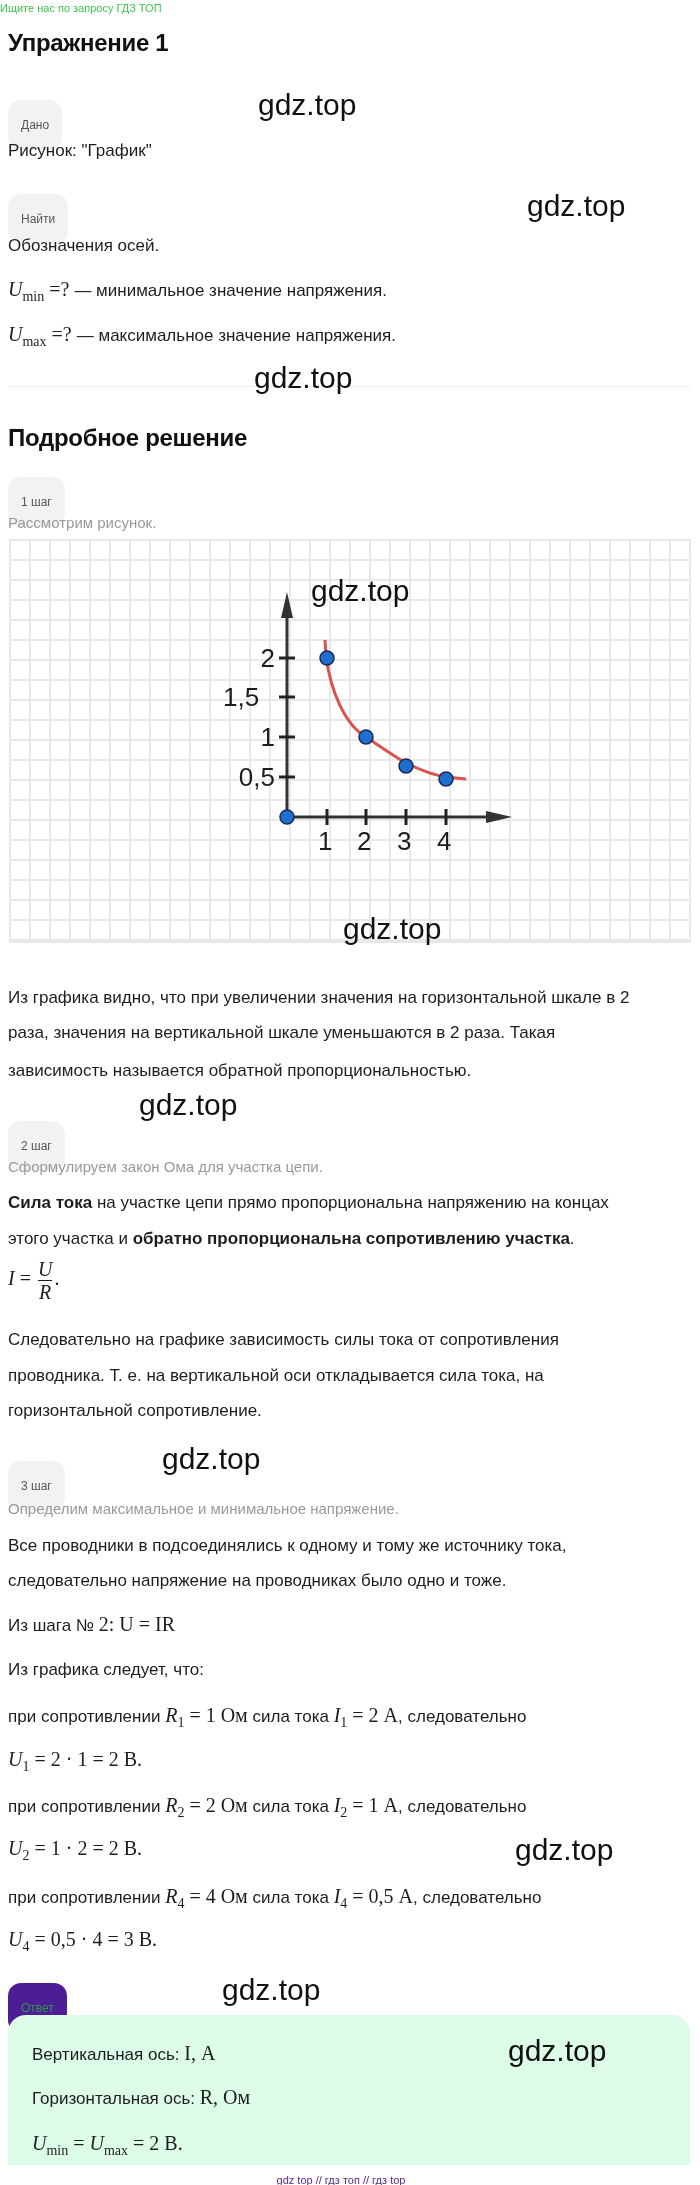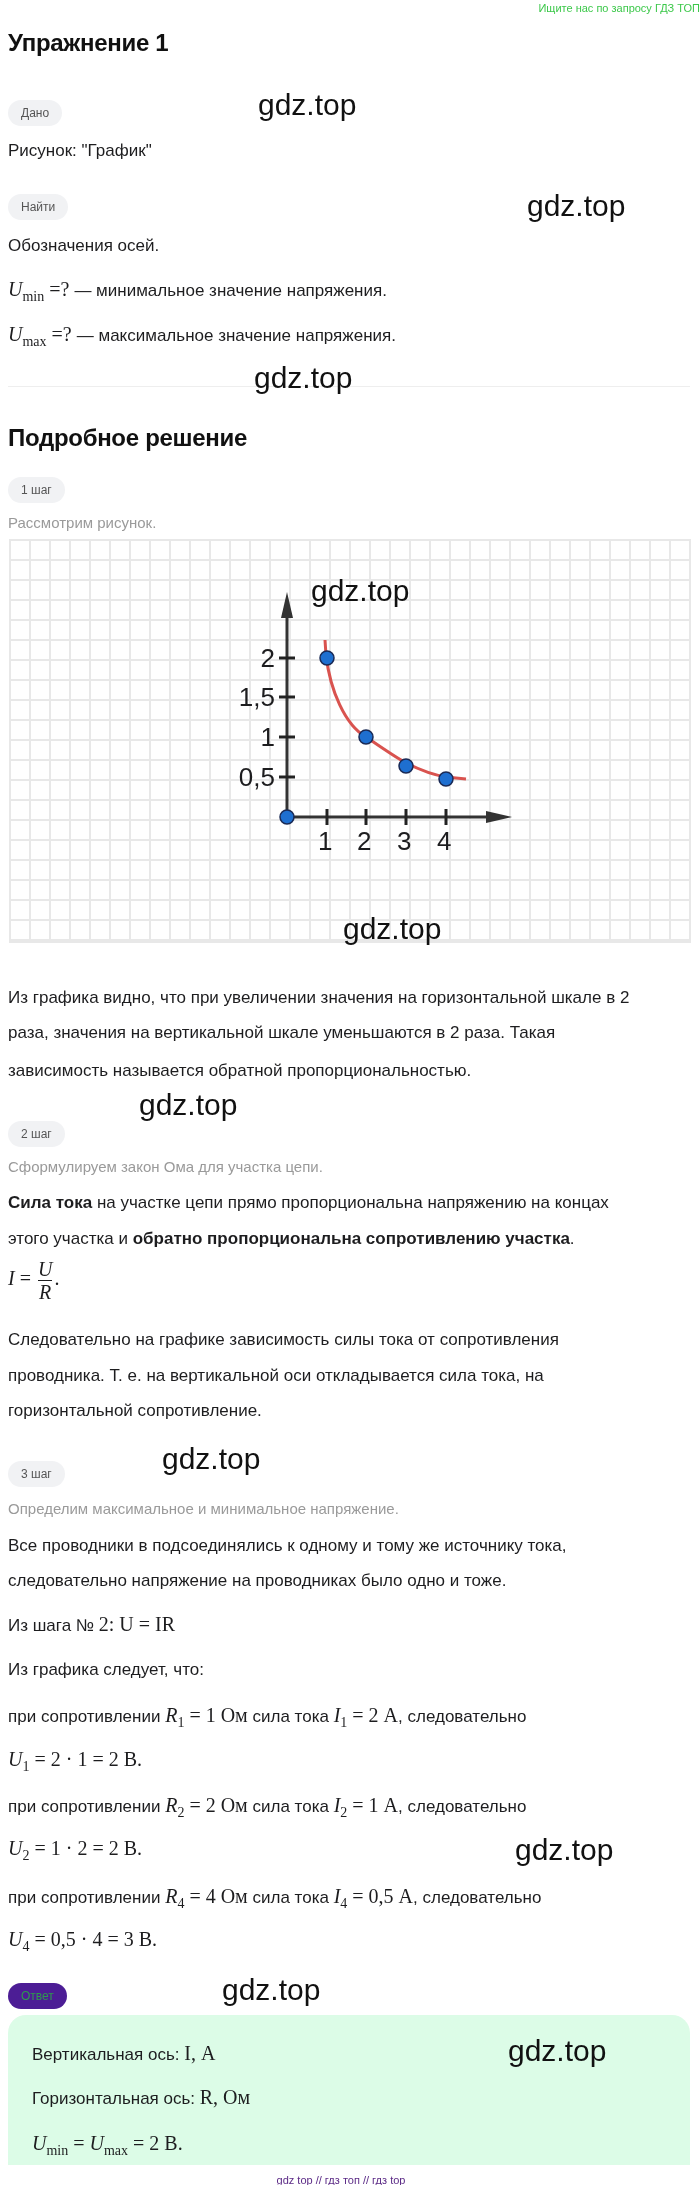--- a/index.html
+++ b/index.html
@@ -1,21 +1,21 @@
 <!DOCTYPE html>
 <html><head>
 <meta charset="utf-8">
 <style>
   html, body { margin:0; padding:0; background:#ffffff; }
   body { width:700px; height:2185px; position:relative; overflow:hidden;
          font-family:"Liberation Sans", "DejaVu Sans", sans-serif; color:#1d1d1f; }
   .abs { position:absolute; }
-  .banner { left:0; width:700px; top:2px; text-align:right; font-size:11px; color:#3cc84a; }
+  .banner { left:0; width:700px; top:2px; text-align:left; font-size:11px; color:#3cc84a; }
   .h1 { left:8px; font-size:24px; font-weight:bold; color:#111; letter-spacing:-0.3px;text-align:right; }
-  .badge { left:8px; height:26px; line-height:26px; padding:0 13px; border-radius:13px;
+  .badge { left:8px; height:26px; line-height:26px; padding:12px 13px; border-radius:13px;
            background:#f1f2f4; color:#555; font-size:12px; }
   .badge.green { background:#4c1d95; color:#2e9a4e; }
   .txt { left:8px; font-size:17px; line-height:22px; white-space:nowrap; color:#1d1d1f; }
   .muted { color:#9a9a9a; font-size:15px; }
   .math { font-family:"Liberation Serif", "DejaVu Serif", serif; font-size:20px; }
   .math i { font-style:italic; }
   .sub { font-size:14px; vertical-align:-5px; font-family:"Liberation Serif", serif; }
   .divider { left:8px; width:682px; height:1px; background:#eeeeee; }
   .wm { font-size:30px; color:#111; font-family:"Liberation Sans", sans-serif; white-space:nowrap; }
   .grid { left:9px; top:539px; width:680px; height:402px;
@@ -83,21 +83,21 @@
     <circle cx="406" cy="766" r="7"></circle>
     <circle cx="446" cy="779" r="7"></circle>
   </g>
 </svg>
 <div class="abs" style="left:0;top:0;width:700px;height:1px">
   <div class="abs" style="left:318px;top:826px;font-size:26px">1</div>
   <div class="abs" style="left:357px;top:826px;font-size:26px">2</div>
   <div class="abs" style="left:397px;top:826px;font-size:26px">3</div>
   <div class="abs" style="left:437px;top:826px;font-size:26px">4</div>
   <div class="abs" style="left:253px;top:643px;font-size:26px;width:22px;text-align:right">2</div>
-  <div class="abs" style="left:223px;top:682px;font-size:26px;width:52px;text-align:right">1,5</div>
+  <div class="abs" style="left:223px;top:682px;font-size:26px;width:52px;">1,5</div>
   <div class="abs" style="left:253px;top:722px;font-size:26px;width:22px;text-align:right">1</div>
   <div class="abs" style="left:223px;top:762px;font-size:26px;width:52px;text-align:right">0,5</div>
 </div>
 
 <div class="abs txt" style="top:987px">Из графика видно, что при увеличении значения на горизонтальной шкале в 2</div>
 <div class="abs txt" style="top:1022px">раза, значения на вертикальной шкале уменьшаются в 2 раза. Такая</div>
 <div class="abs txt" style="top:1060px">зависимость называется обратной пропорциональностью.</div>
 
 <div class="abs badge" style="top:1121px">2 шаг</div>
 <div class="abs txt muted" style="top:1156px">Сформулируем закон Ома для участка цепи.</div>

